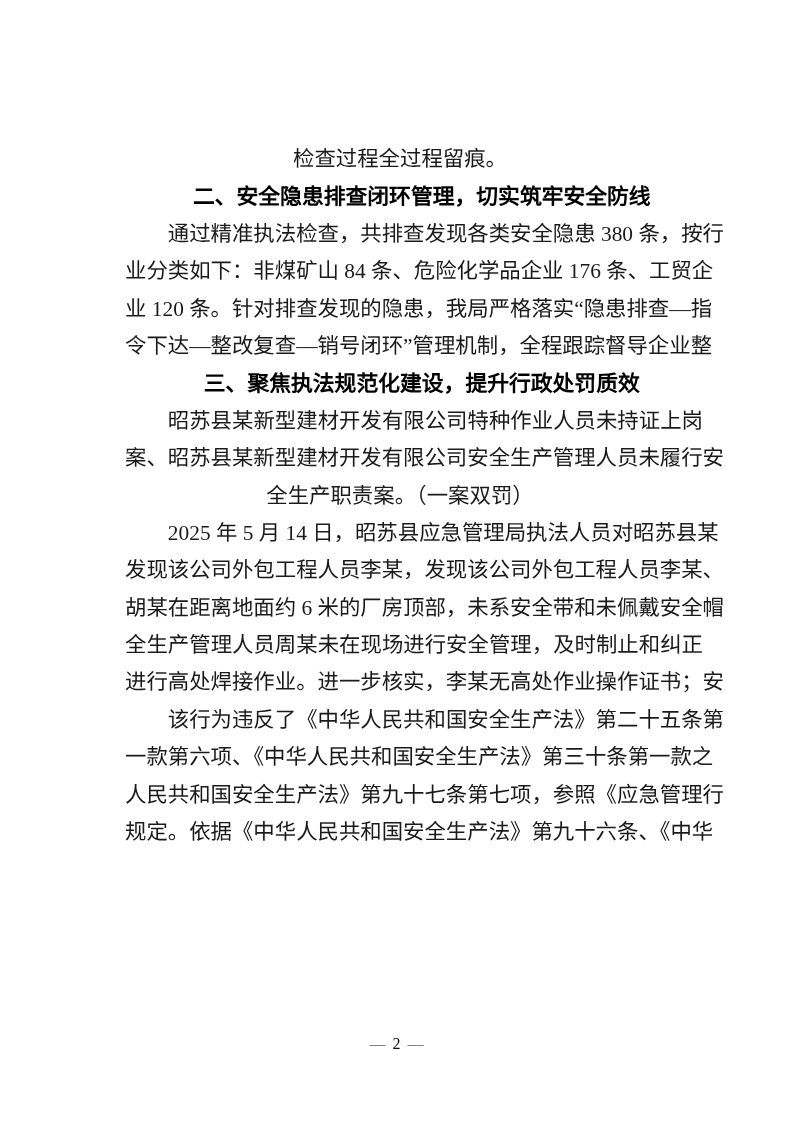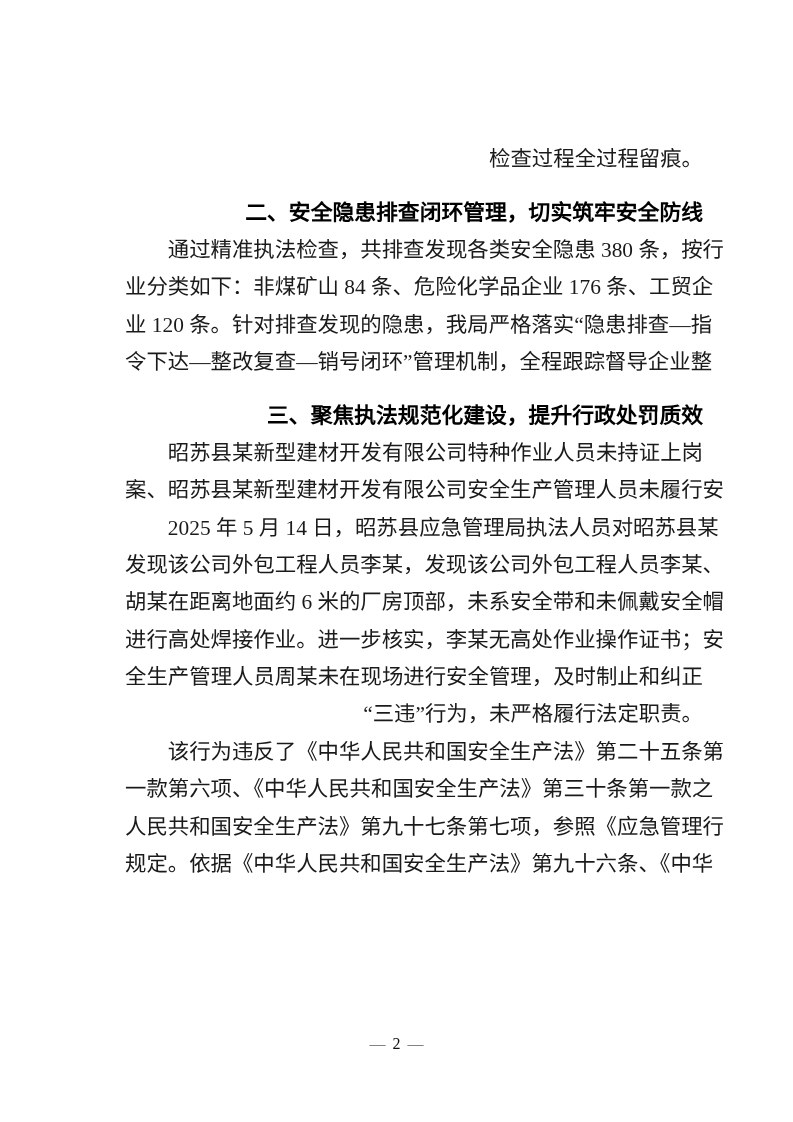--- a/index.html
+++ b/index.html
@@ -20,39 +20,38 @@
     position: absolute;
     left: 97px;
     top: 141px;
     width: 606px;
   }
   .line {
     font-size: 21.4px;
     line-height: 37.4px;
     height: 37.4px;
     white-space: nowrap;
-    text-align: right;
+    text-align: center;
     color: #1a1a1a;
     font-family: "Liberation Serif", "DejaVu Serif", serif;
   }
   .line.justify {
     text-align: justify;
     text-align-last: justify;
     text-justify: inter-character;
     margin-left: 28px;
   }
   .line.indent {
     text-indent: 2em;
   }
   .line.heading {
     font-family: "Liberation Sans", "DejaVu Sans", sans-serif;
     font-weight: 700;
     font-size: 21.8px;
     color: #000000;
-    margin-top: 16px;
   }
   .page-footer {
     position: absolute;
     left: 0;
     top: 1032px;
     width: 100%;
     text-align: center;
     font-size: 16px;
     line-height: 24px;
     font-family: "Liberation Serif", "DejaVu Serif", serif;
@@ -72,26 +71,26 @@
   <main class="text-block">
       <div class="line">检查过程全过程留痕。</div>
       <div class="line heading indent">二、安全隐患排查闭环管理，切实筑牢安全防线</div>
       <div class="line indent justify">通过精准执法检查，共排查发现各类安全隐患 380 条，按行</div>
       <div class="line justify">业分类如下：非煤矿山 84 条、危险化学品企业 176 条、工贸企</div>
       <div class="line justify">业 120 条。针对排查发现的隐患，我局严格落实“隐患排查—指</div>
       <div class="line justify">令下达—整改复查—销号闭环”管理机制，全程跟踪督导企业整</div>
       <div class="line heading indent">三、聚焦执法规范化建设，提升行政处罚质效</div>
       <div class="line indent justify">昭苏县某新型建材开发有限公司特种作业人员未持证上岗</div>
       <div class="line justify">案、昭苏县某新型建材开发有限公司安全生产管理人员未履行安</div>
+      <div class="line">全生产职责案。（一案双罚）</div>
       <div class="line indent justify">2025 年 5 月 14 日，昭苏县应急管理局执法人员对昭苏县某</div>
       <div class="line justify">发现该公司外包工程人员李某，发现该公司外包工程人员李某、</div>
       <div class="line justify">胡某在距离地面约 6 米的厂房顶部，未系安全带和未佩戴安全帽</div>
+      <div class="line justify">全生产管理人员周某未在现场进行安全管理，及时制止和纠正</div>
       <div class="line justify">进行高处焊接作业。进一步核实，李某无高处作业操作证书；安</div>
-      <div class="line justify">全生产管理人员周某未在现场进行安全管理，及时制止和纠正</div>
-      <div class="line">“三违”行为，未严格履行法定职责。</div>
       <div class="line indent justify">该行为违反了《中华人民共和国安全生产法》第二十五条第</div>
       <div class="line justify">一款第六项、《中华人民共和国安全生产法》第三十条第一款之</div>
       <div class="line justify">人民共和国安全生产法》第九十七条第七项，参照《应急管理行</div>
       <div class="line justify">规定。依据《中华人民共和国安全生产法》第九十六条、《中华</div>
     </main>
   <footer class="page-footer">
     <span class="dash">—</span><span class="num">2</span><span class="dash">—</span>
   </footer>
 </div>
 

